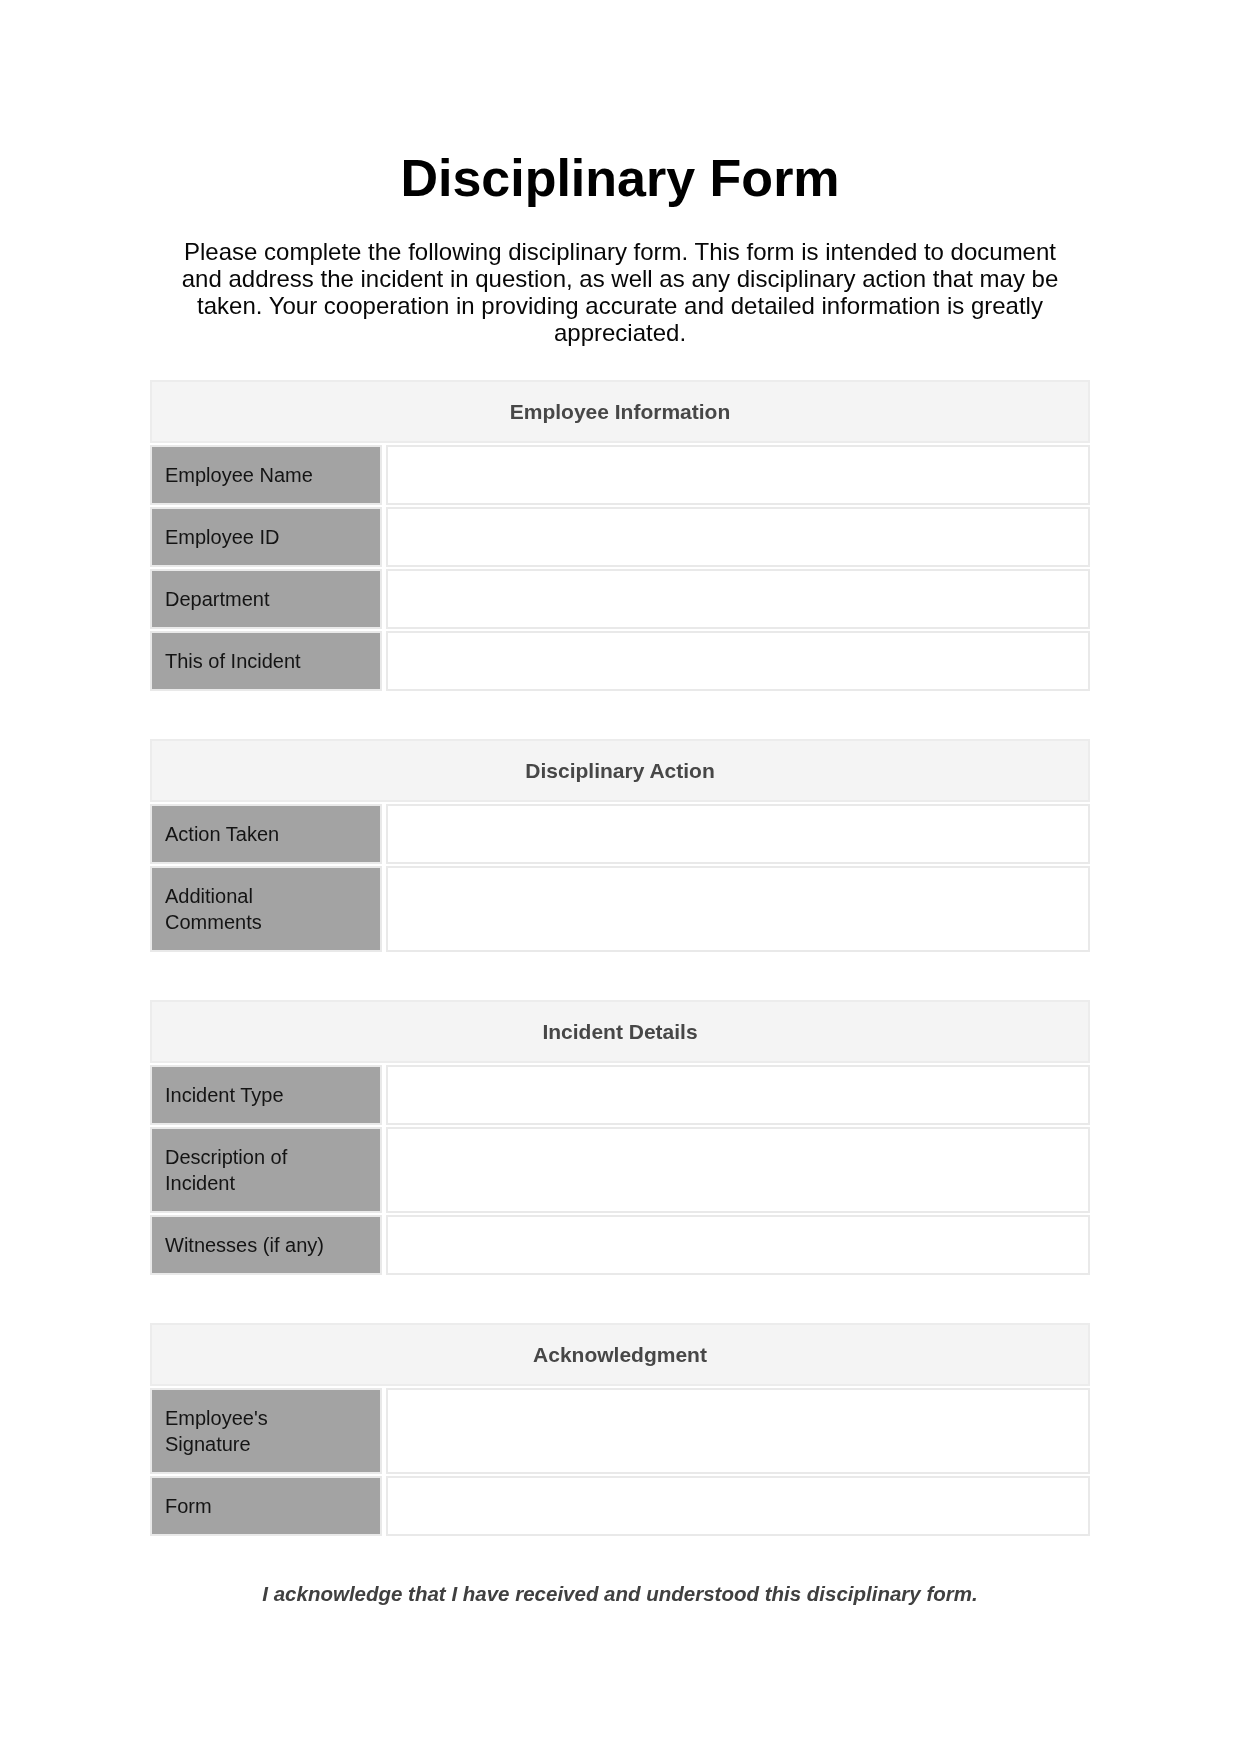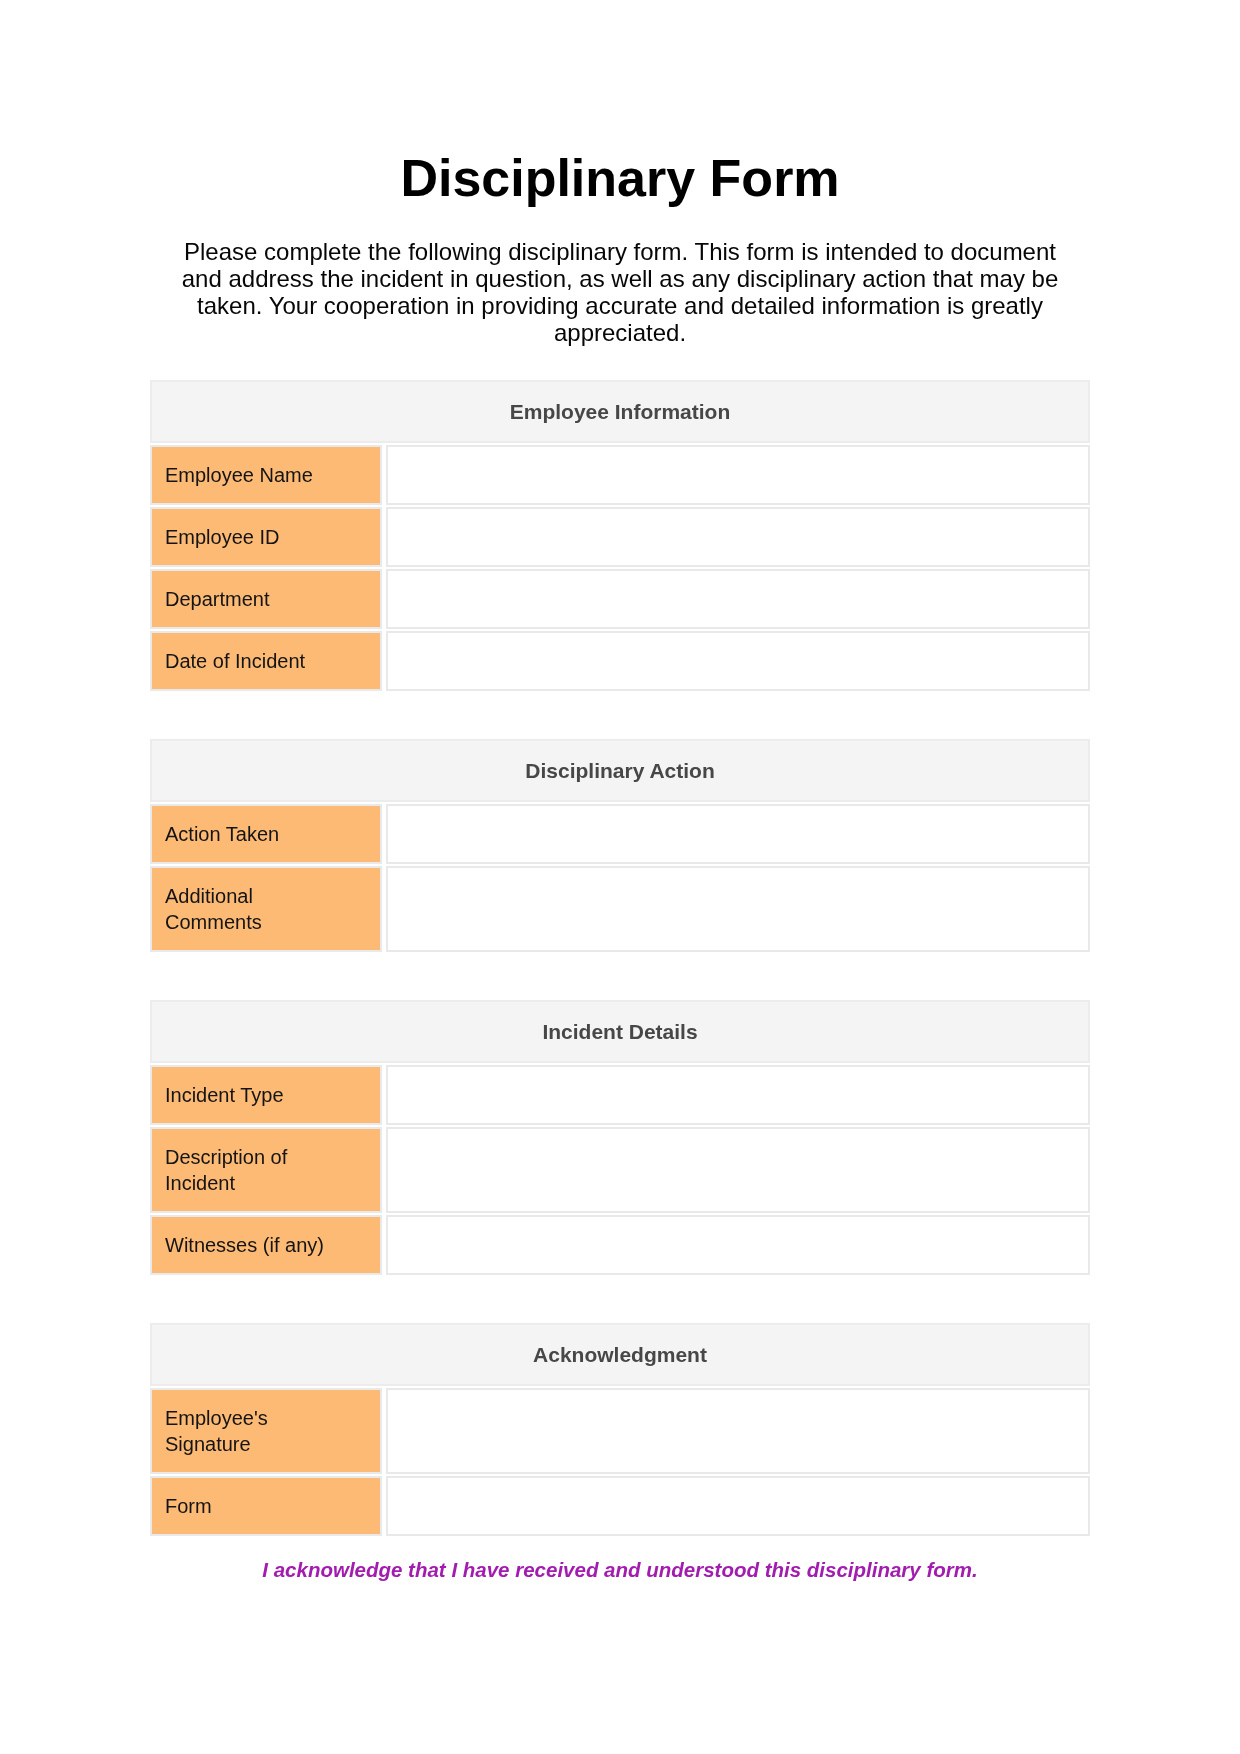--- a/index.html
+++ b/index.html
@@ -62,37 +62,37 @@
   }
   .label-cell {
     box-sizing: border-box;
     width: 232px;
     flex: 0 0 232px;
     border: 2px solid #e9e9e9;
     padding: 15px 45px 15px 13px;
     font-size: 20px;
     line-height: 26px;
     color: #141414;
-    background: #fdba74;
+    background: #a3a3a3;
   }
   .value-cell {
     box-sizing: border-box;
     flex: 1 1 auto;
     border: 2px solid #e9e9e9;
     background: #ffffff;
   }
   p.ack-note {
-    margin: 20px auto 0 auto;
+    margin: 44px auto 0 auto;
     width: 960px;
     font-size: 20.5px;
     line-height: 27px;
     font-weight: bold;
     font-style: italic;
     text-align: center;
-    color: #a21caf;
+    color: #404040;
   }
 </style>
 </head>
 <body>
 
 <div class="page">
 
   <h1 class="doc-title">Disciplinary Form</h1>
 
   <p class="intro">Please complete the following disciplinary form. This form is intended to document
@@ -108,21 +108,21 @@
     </div>
     <div class="row">
       <div class="label-cell">Employee ID</div>
       <div class="value-cell"></div>
     </div>
     <div class="row">
       <div class="label-cell">Department</div>
       <div class="value-cell"></div>
     </div>
     <div class="row">
-      <div class="label-cell">Date of Incident</div>
+      <div class="label-cell">This of Incident</div>
       <div class="value-cell"></div>
     </div>
   </div>
 
   <div class="form-table">
     <div class="sec-header">Disciplinary Action</div>
     <div class="row">
       <div class="label-cell">Action Taken</div>
       <div class="value-cell"></div>
     </div>

